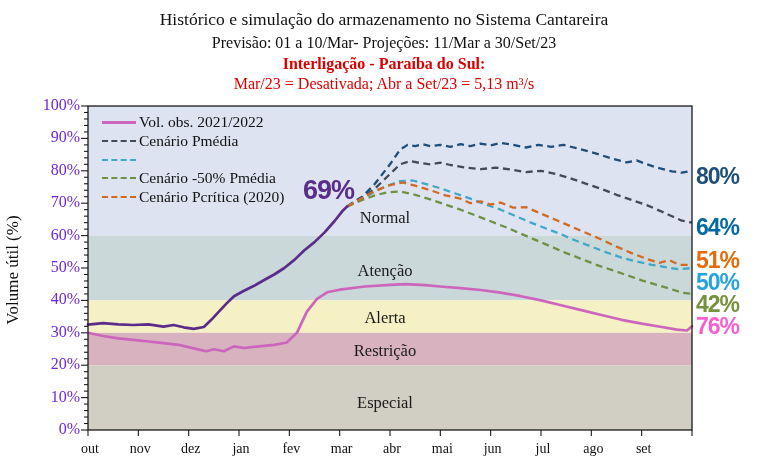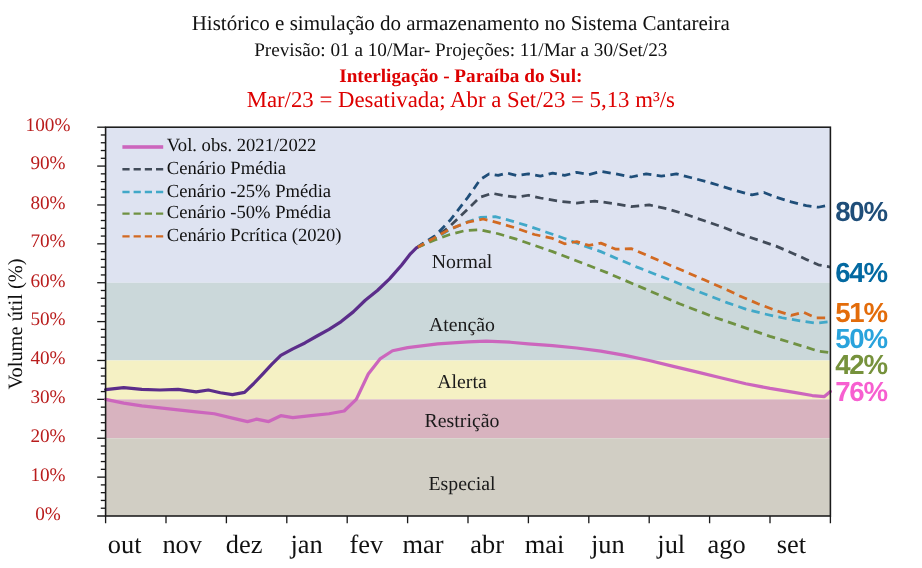--- a/index.html
+++ b/index.html
@@ -4,28 +4,28 @@
 <style>
   html,body{margin:0;padding:0;background:#fff;}
   .page{
     position:relative;width:768px;height:473px;background:#ffffff;
     font-family:"Liberation Serif","DejaVu Serif",serif;color:#111;overflow:hidden;
   }
   .hdr{position:absolute;top:8px;left:0;width:100%;text-align:center;}
   .hdr .t1{font-size:17.5px;line-height:23px;color:#111;}
   .hdr .t2{font-size:16px;line-height:23px;color:#111;}
   .hdr .r1{font-size:16px;line-height:20px;color:#dd0000;font-weight:bold;}
-  .hdr .r2{font-size:19px;line-height:20px;color:#dd0000;}
+  .hdr .r2{font-size:16px;line-height:20px;color:#dd0000;}
   .yaxis-title{
     position:absolute;left:-57px;top:260px;width:140px;text-align:center;
     transform:rotate(-90deg);font-size:17px;color:#111;
   }
   svg.plot{position:absolute;left:0;top:0;}
-  .ytick{position:absolute;left:0;width:80px;text-align:center;font-size:16px;color:#b91c1c;}
-  .xtick{position:absolute;width:56px;text-align:right;font-size:22px;color:#111;top:441px;}
+  .ytick{position:absolute;left:0;width:80px;text-align:right;font-size:16px;color:#6d28d9;}
+  .xtick{position:absolute;width:56px;text-align:center;font-size:14px;color:#111;top:441px;}
   .zone-label{position:absolute;left:300px;width:170px;text-align:center;font-size:16.5px;color:#1a1a1a;}
   .legend{position:absolute;left:102px;top:113px;}
   .legend-row{display:flex;align-items:center;height:18.7px;}
   .legend-swatch{display:inline-block;width:34px;margin-right:3px;border-top-width:3px;}
   .legend-label{font-size:15.5px;white-space:nowrap;color:#111;}
   .proj-label{
     position:absolute;left:303px;top:175px;font-size:27px;font-weight:bold;
     font-family:"Liberation Sans","DejaVu Sans",sans-serif;letter-spacing:-1px;
   }
   .end-label{
@@ -166,32 +166,32 @@
       <div class="legend-row">
         <span class="legend-swatch" style="border-top: 3px solid rgb(204, 102, 189);"></span>
         <span class="legend-label">Vol. obs. 2021/2022</span>
       </div>
       <div class="legend-row">
         <span class="legend-swatch" style="border-top: 2.5px dashed rgb(65, 75, 89);"></span>
         <span class="legend-label">Cenário Pmédia</span>
       </div>
       <div class="legend-row">
         <span class="legend-swatch" style="border-top: 2.5px dashed rgb(65, 168, 200);"></span>
-        <span class="legend-label">Cenário -25% Pmédia</span>
       </div>
       <div class="legend-row">
         <span class="legend-swatch" style="border-top: 2.5px dashed rgb(111, 145, 66);"></span>
         <span class="legend-label">Cenário -50% Pmédia</span>
       </div>
       <div class="legend-row">
         <span class="legend-swatch" style="border-top: 2.5px dashed rgb(210, 106, 34);"></span>
         <span class="legend-label">Cenário Pcrítica (2020)</span>
       </div>
     </div>
 
+  <div class="proj-label" style="color: rgb(91, 45, 138);">69%</div>
 
   <div id="endlabels">
       <div class="end-label" style="top: 163px; color: rgb(31, 78, 121);">80%</div>
       <div class="end-label" style="top: 214px; color: #0369a1;">64%</div>
       <div class="end-label" style="top: 247px; color: rgb(227, 108, 10);">51%</div>
       <div class="end-label" style="top: 269px; color: rgb(41, 163, 220);">50%</div>
       <div class="end-label" style="top: 291px; color: rgb(118, 146, 60);">42%</div>
       <div class="end-label" style="top: 313px; color: rgb(247, 95, 208);">76%</div>
     </div>
 

